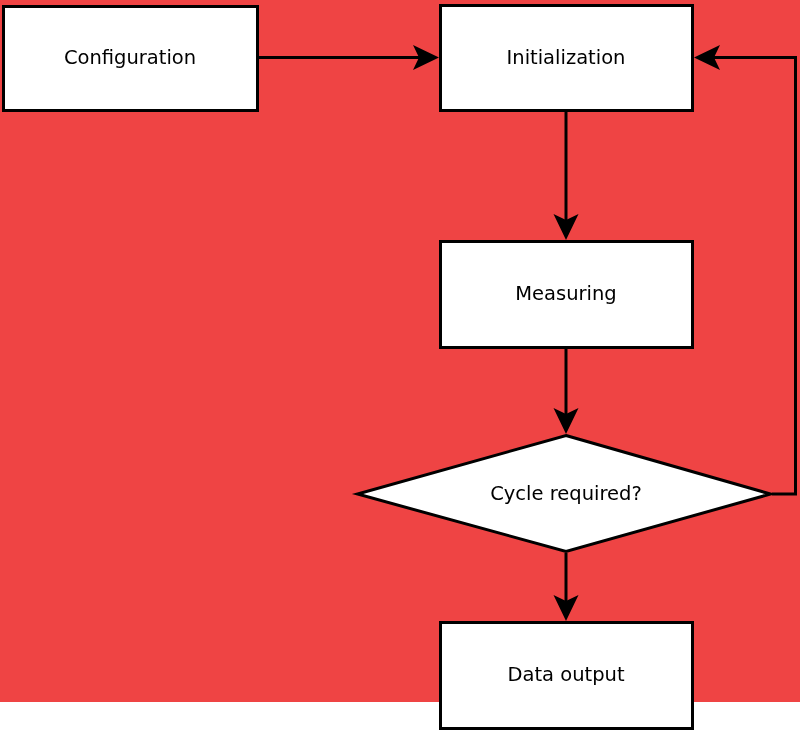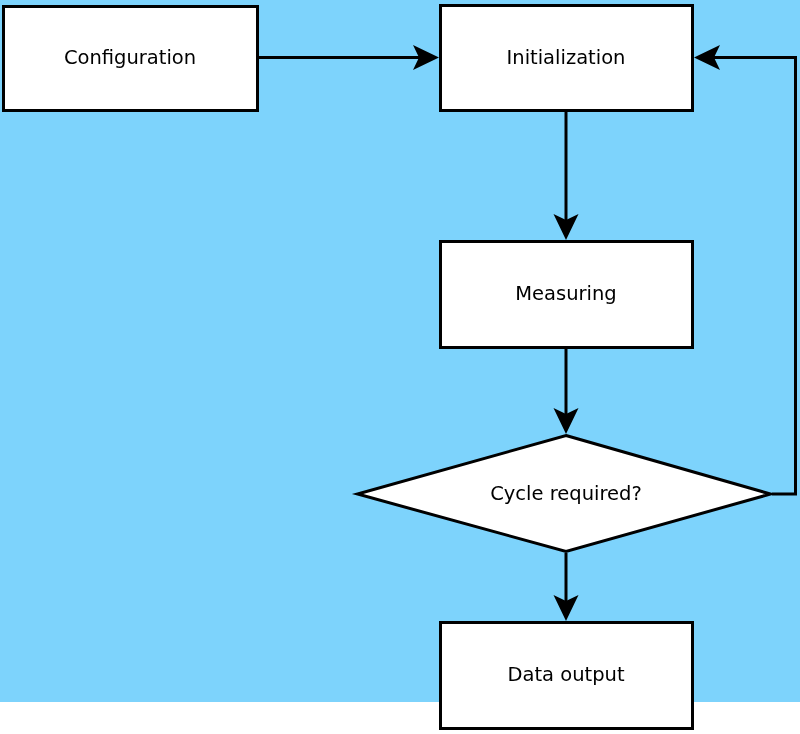--- a/index.html
+++ b/index.html
@@ -10,21 +10,21 @@
   body {
     width: 800px;
     height: 734px;
     font-family: "DejaVu Sans", "Liberation Sans", sans-serif;
     overflow: hidden;
   }
   #flowchart-canvas {
     position: relative;
     width: 800px;
     height: 702px;
-    background: #7dd3fc;
+    background: #ef4444;
   }
   #flow-svg {
     position: absolute;
     top: 0;
     left: 0;
     width: 800px;
     height: 734px;
   }
   .node-shape {
     fill: #ffffff;

